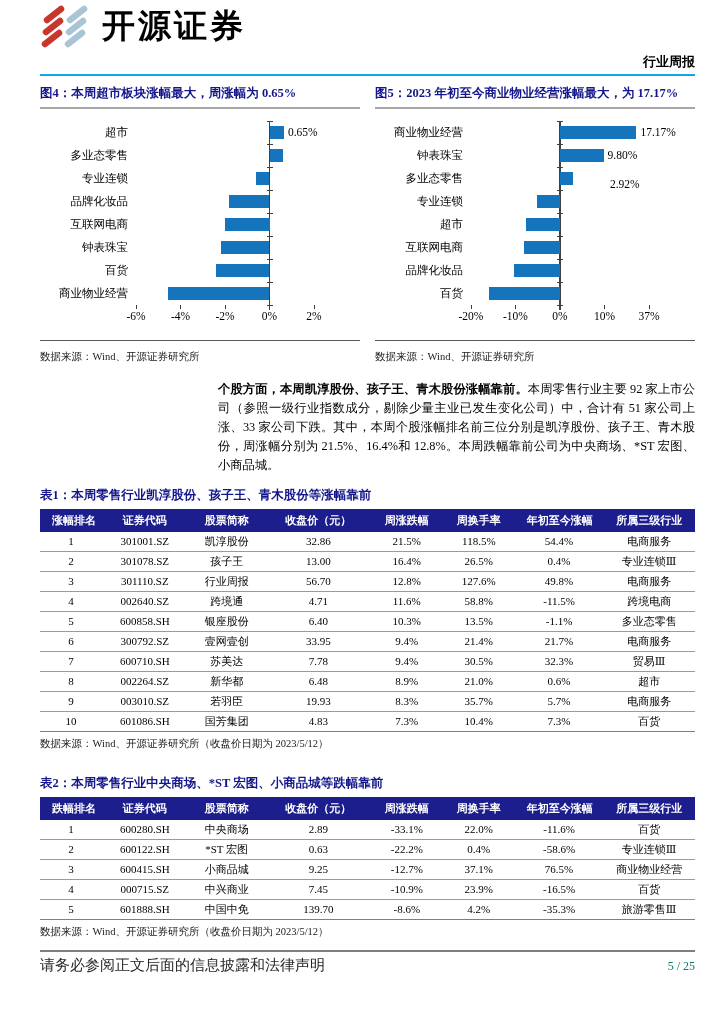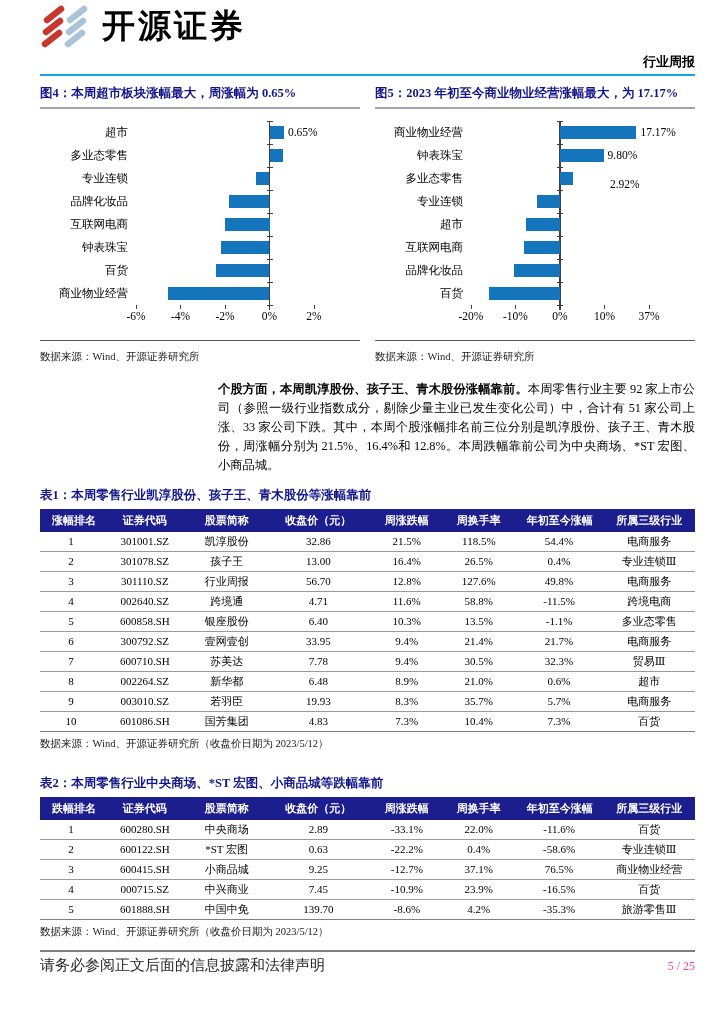--- a/index.html
+++ b/index.html
@@ -41,21 +41,21 @@
   .tbl-title.second{margin-top:24px;}
   table{width:100%;border-collapse:collapse;margin-top:5px;table-layout:fixed;}
   thead th{background:#1b1e8c;color:#fff;font-weight:bold;font-size:11px;padding:4px 12px;white-space:nowrap;}
   tbody td{text-align:center;font-size:11px;line-height:13px;padding:3px 1px;border-bottom:1px solid #9a9a9a;white-space:nowrap;}
   tbody tr:last-child td{border-bottom:1.5px solid #7f7f7f;}
   .tbl-source{margin-top:5px;font-size:10.5px;color:#1a1a1a;}
 
   
   .ftr{position:absolute;left:40px;right:29px;top:950px;border-top:2px solid #7f7f7f;padding-top:4px;display:flex;justify-content:space-between;align-items:baseline;}
   .ftr .disc{font-size:15px;color:#262626;}
-  .ftr .pg{font-size:12px;color:#ec4899;}
+  .ftr .pg{font-size:12px;color:#0f766e;}
 </style>
 </head>
 <body>
 
 <div class="page">
 
   <div class="hdr">
     <div class="logo-row">
       <svg width="52" height="44" viewBox="0 0 52 44">
         <g stroke="#c8372d" stroke-width="6.5" stroke-linecap="round">

